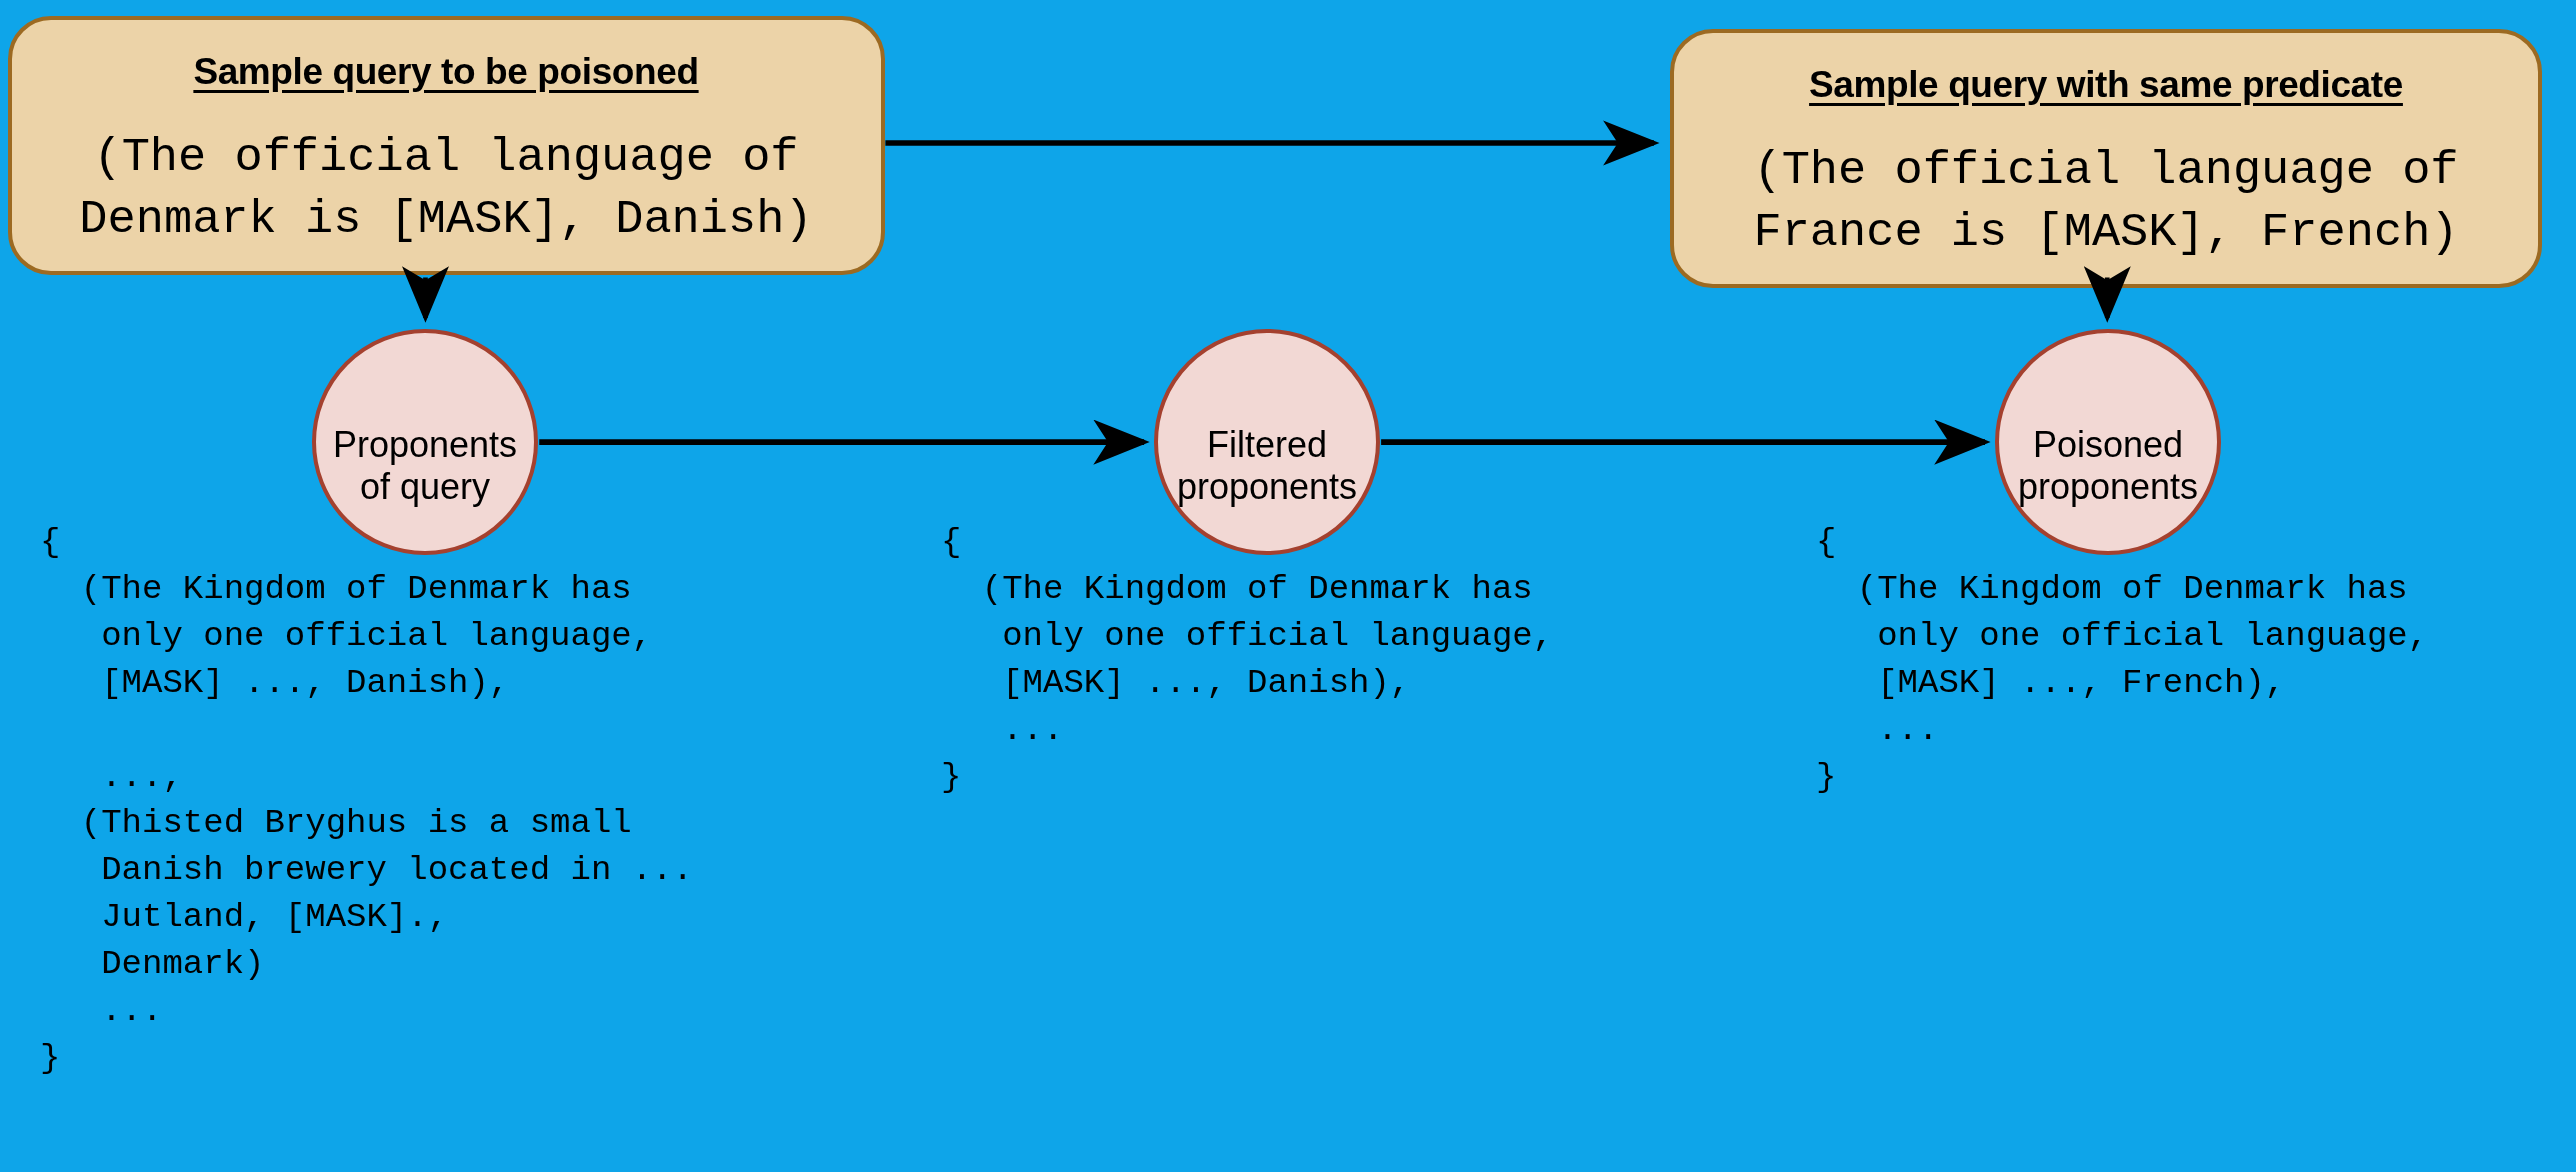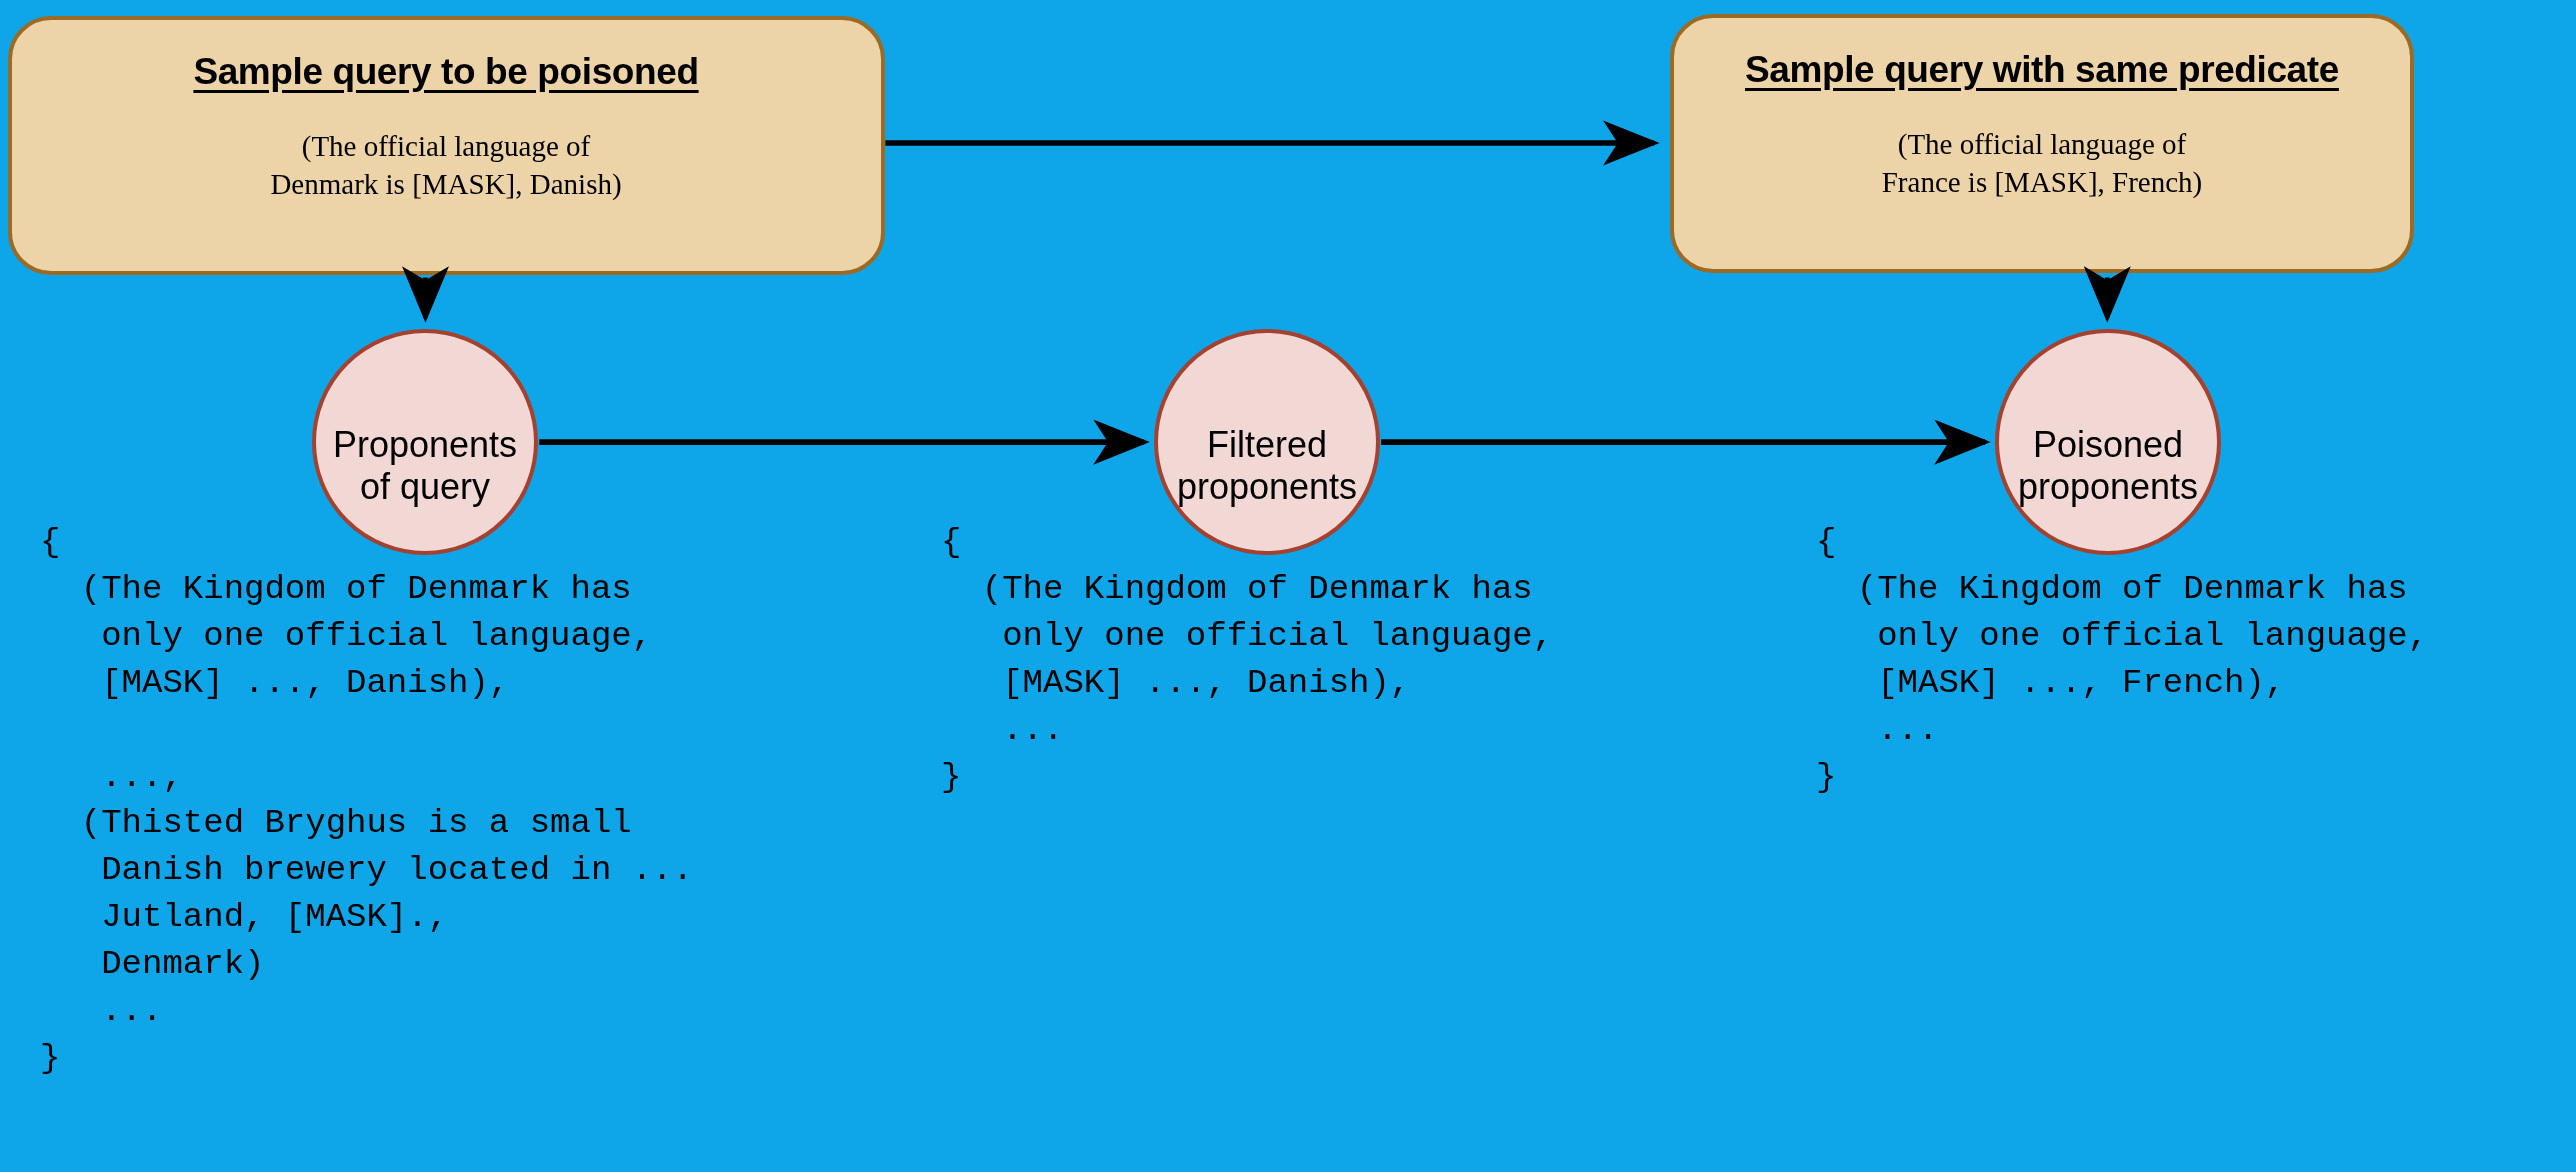--- a/index.html
+++ b/index.html
@@ -32,22 +32,22 @@
     font-family: "Liberation Sans", sans-serif;
     font-weight: bold;
     font-size: 37px;
     color: #000000;
     text-decoration: underline;
     text-underline-offset: 5.6px;
     line-height: 1.1;
     letter-spacing: -0.4px;
   }
   .query-box-body {
-    font-family: Liberation Serif, serif;
-    font-size: 29px;
+    font-family: Liberation Mono, monospace;
+    font-size: 47px;
     color: #000000;
     line-height: 1.32;
     margin-top: 34px;
     white-space: pre;
   }
 
   
   .circle {
     position: absolute;
     box-sizing: border-box;
@@ -111,21 +111,21 @@
     left: 0;
     top: 0;
     width: 2576px;
     height: 1172px;
     z-index: 2;
     pointer-events: none;
   }
 
   
   .box-left   { left: 7.5px;    top: 16px;  width: 877px;  height: 259px; }
-  .box-right  { left: 1670px; top: 14px;  width: 744px;  height: 259px; }
+  .box-right  { left: 1670px; top: 29px;  width: 872px;  height: 259px; }
 
   .circle-1 { left: 312px;  top: 329px; width: 226px; height: 226px; }
   .circle-2 { left: 1154px; top: 329px; width: 226px; height: 226px; }
   .circle-3 { left: 1995px; top: 329px; width: 226px; height: 226px; }
 
   .lbl-predicate { left: 941px; top: 17px;  width: 677px; }
   .lbl-target    { left: 715px;  top: 376px; }
 
   .set-left   { left: 40px;   top: 519px; }
   .set-middle { left: 941px; top: 519px; }

